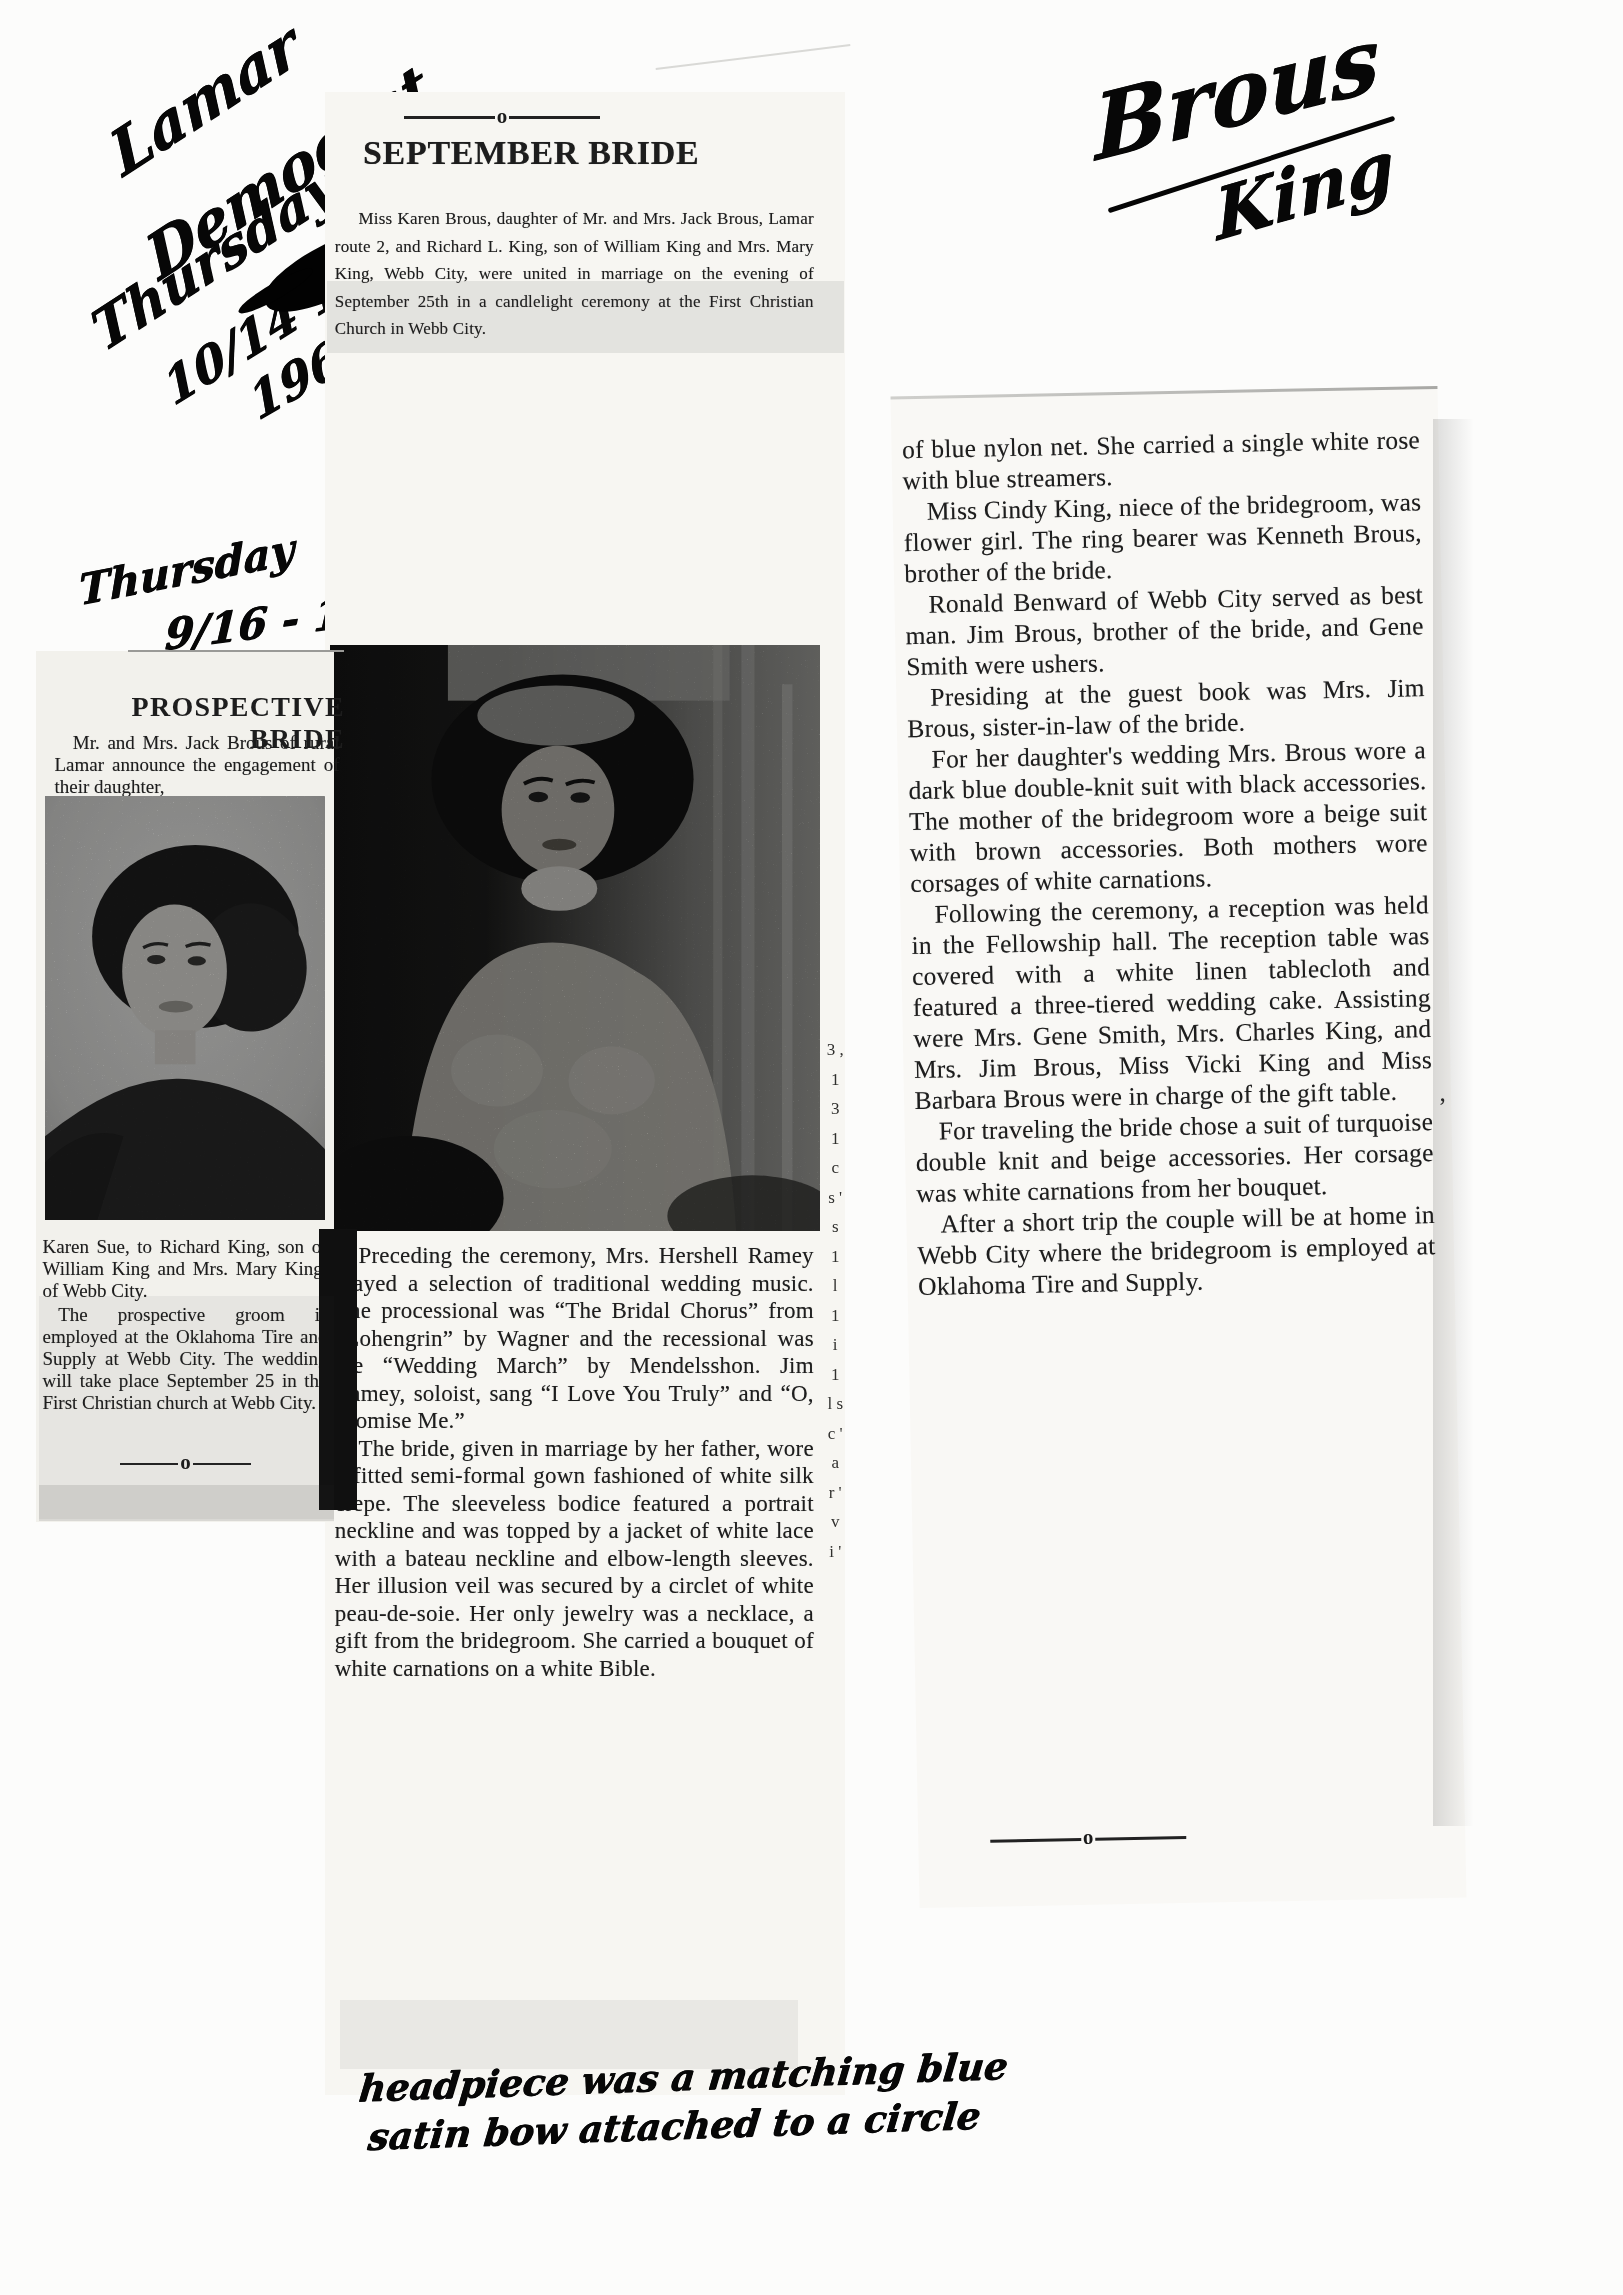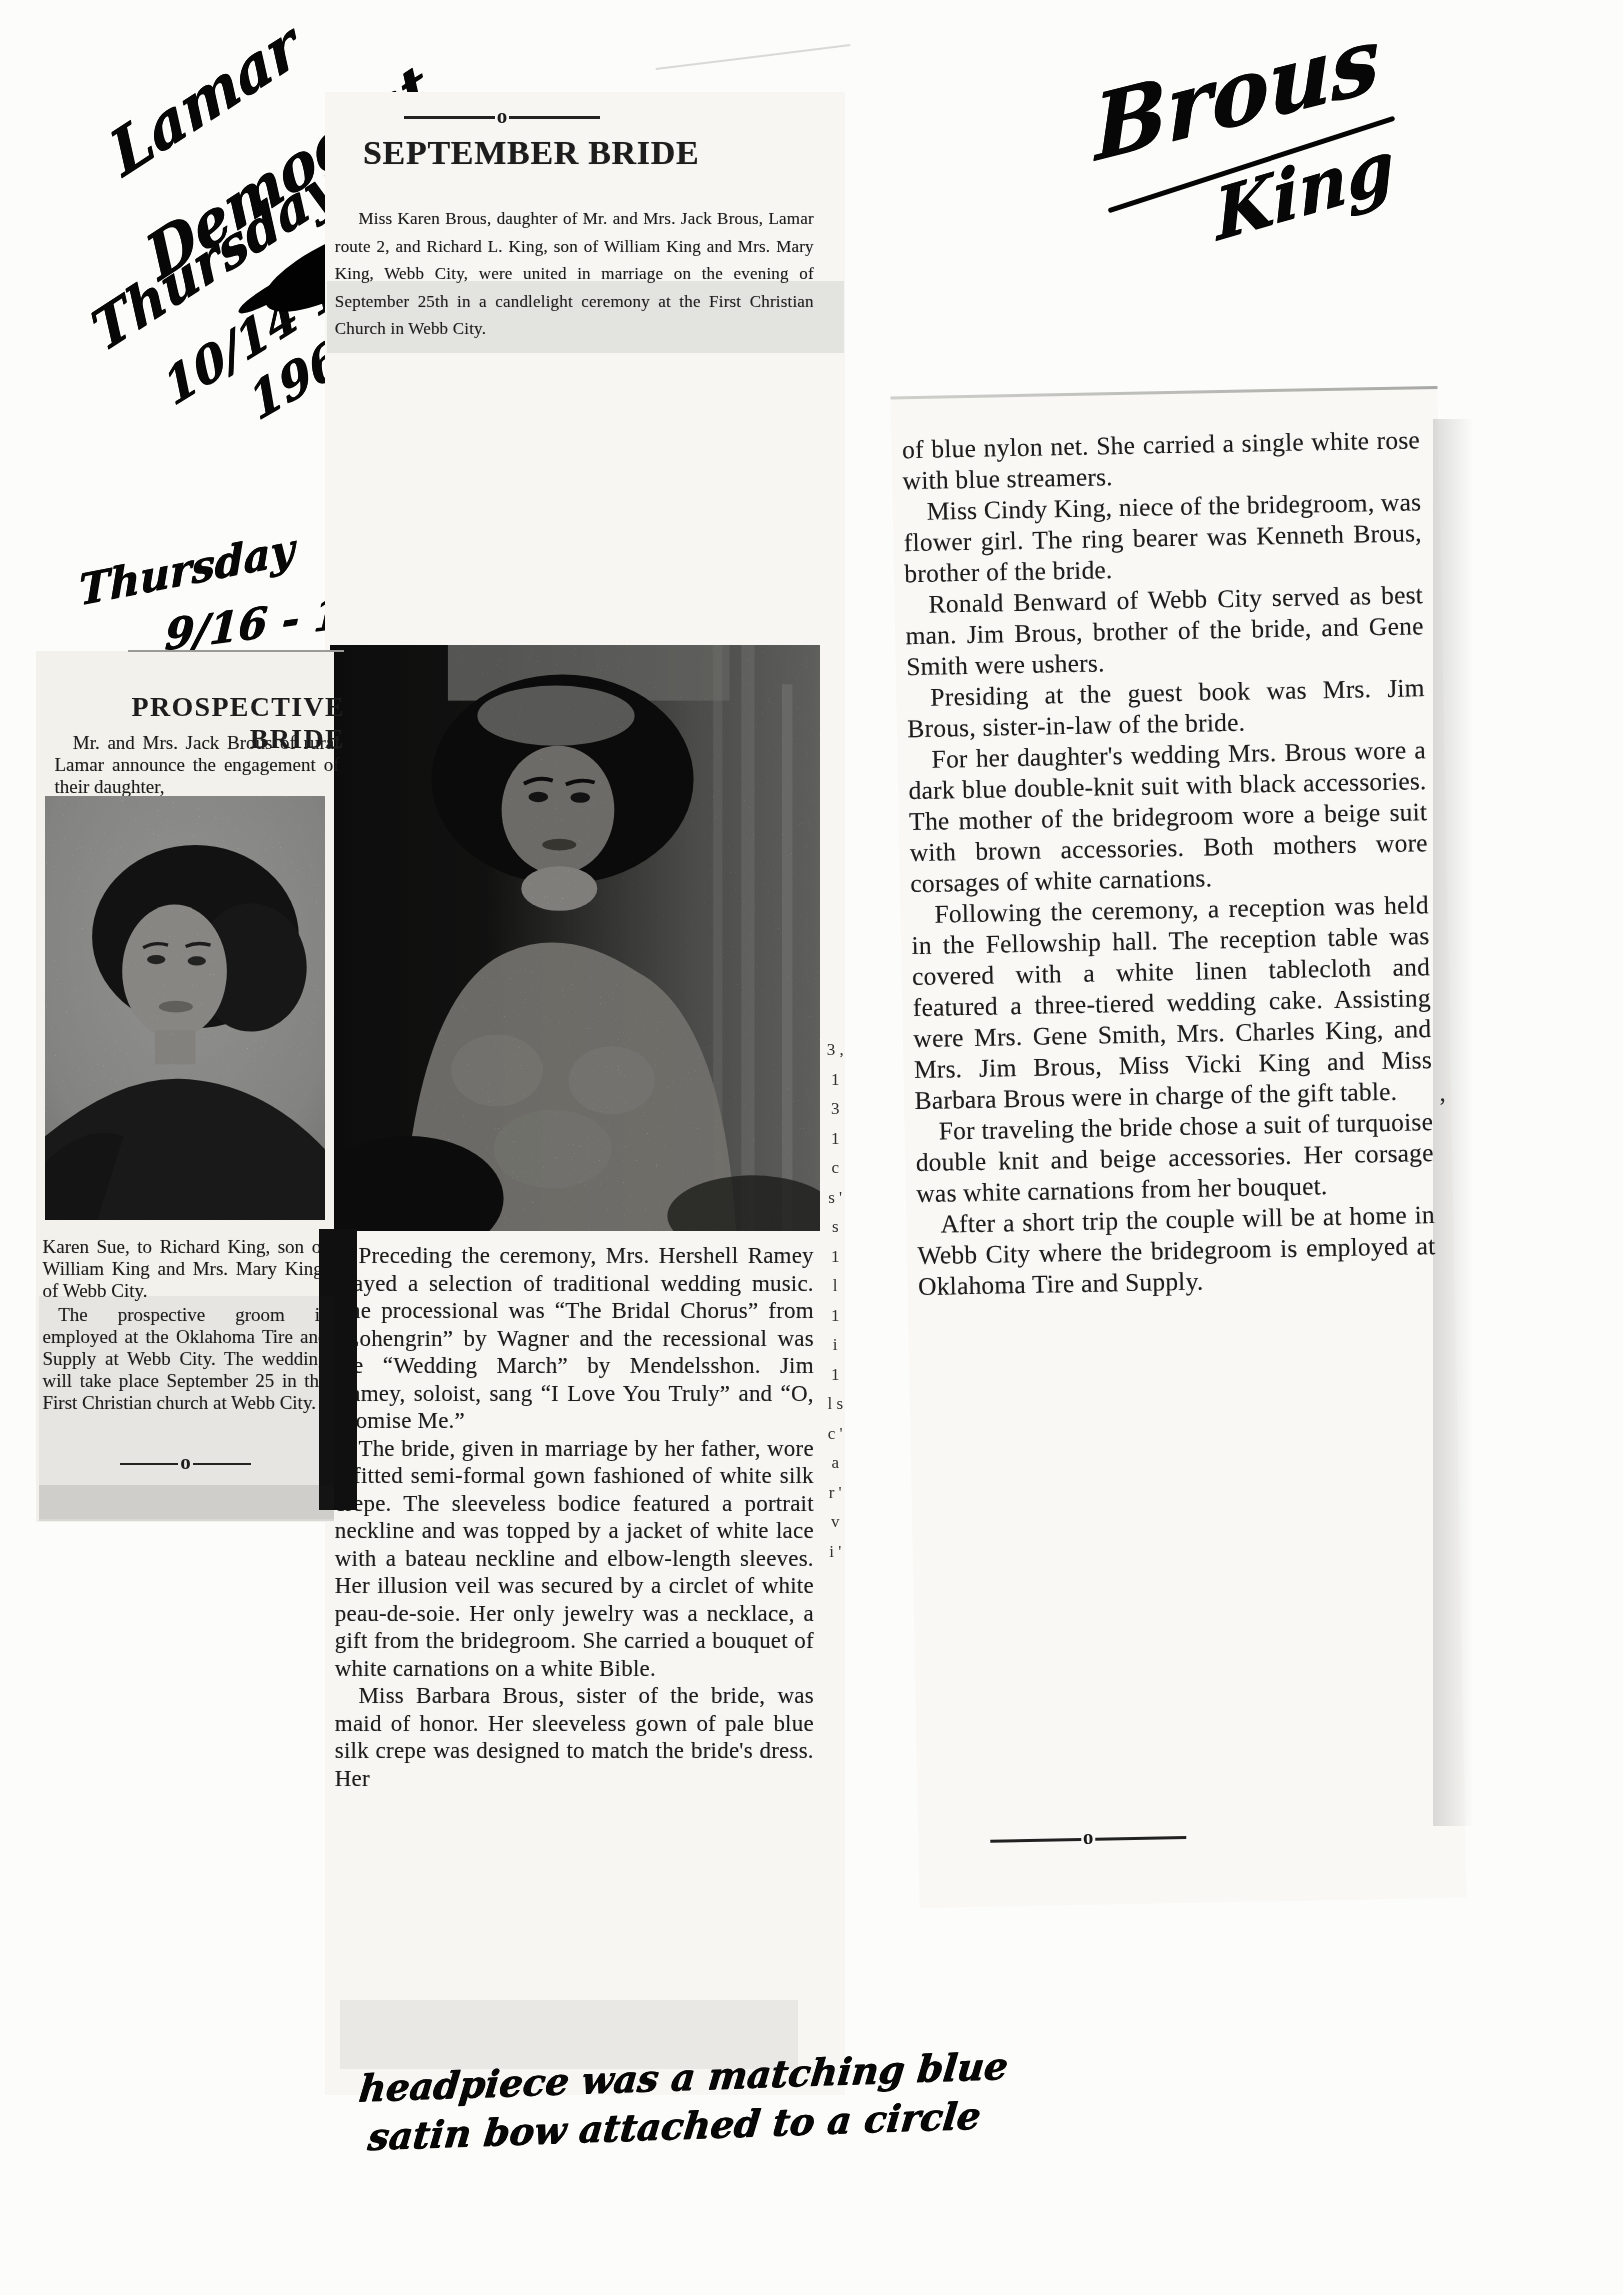--- a/index.html
+++ b/index.html
@@ -161,21 +161,20 @@
       <ellipse cx="430" cy="665" rx="66" ry="52" fill="#c6c4bd" opacity="0.5"></ellipse>
       <ellipse cx="340" cy="770" rx="90" ry="60" fill="#c2c0b9" opacity="0.45"></ellipse>
       <ellipse cx="120" cy="845" rx="145" ry="95" fill="#151515"></ellipse>
       <ellipse cx="645" cy="872" rx="130" ry="62" fill="#2e2e2c" opacity="0.8"></ellipse>
       <rect width="748" height="895" filter="url(#gr2)" opacity="0.38"></rect>
     </svg>
 
     <div class="c-body2 bodytext">
       <p>Preceding the ceremony, Mrs. Hershell Ramey played a selection of traditional wedding music. The processional was “The Bridal Chorus” from “Lohengrin” by Wagner and the recessional was the “Wedding March” by Mendelsshon. Jim Ramey, soloist, sang “I Love You Truly” and “O, Promise Me.”</p>
       <p>The bride, given in marriage by her father, wore a fitted semi-formal gown fashioned of white silk crepe. The sleeveless bodice featured a portrait neckline and was topped by a jacket of white lace with a bateau neckline and elbow-length sleeves. Her illusion veil was secured by a circlet of white peau-de-soie. Her only jewelry was a necklace, a gift from the bridegroom. She carried a bouquet of white carnations on a white Bible.</p>
-      <p>Miss Barbara Brous, sister of the bride, was maid of honor. Her sleeveless gown of pale blue silk crepe was designed to match the bride's dress. Her</p>
     </div>
 
     <div class="edge-frags">3 , 1 3 1 c s ' s 1 l 1 i 1 l s c ' a r ' v i '</div>
   </section>
 
   <section class="clip left-clip">
     <div class="l-top-edge"></div>
     <h2 class="l-head">PROSPECTIVE BRIDE</h2>
     <p class="l-intro">Mr. and Mrs. Jack Brous of rural Lamar announce the engagement of their daughter,</p>
 

